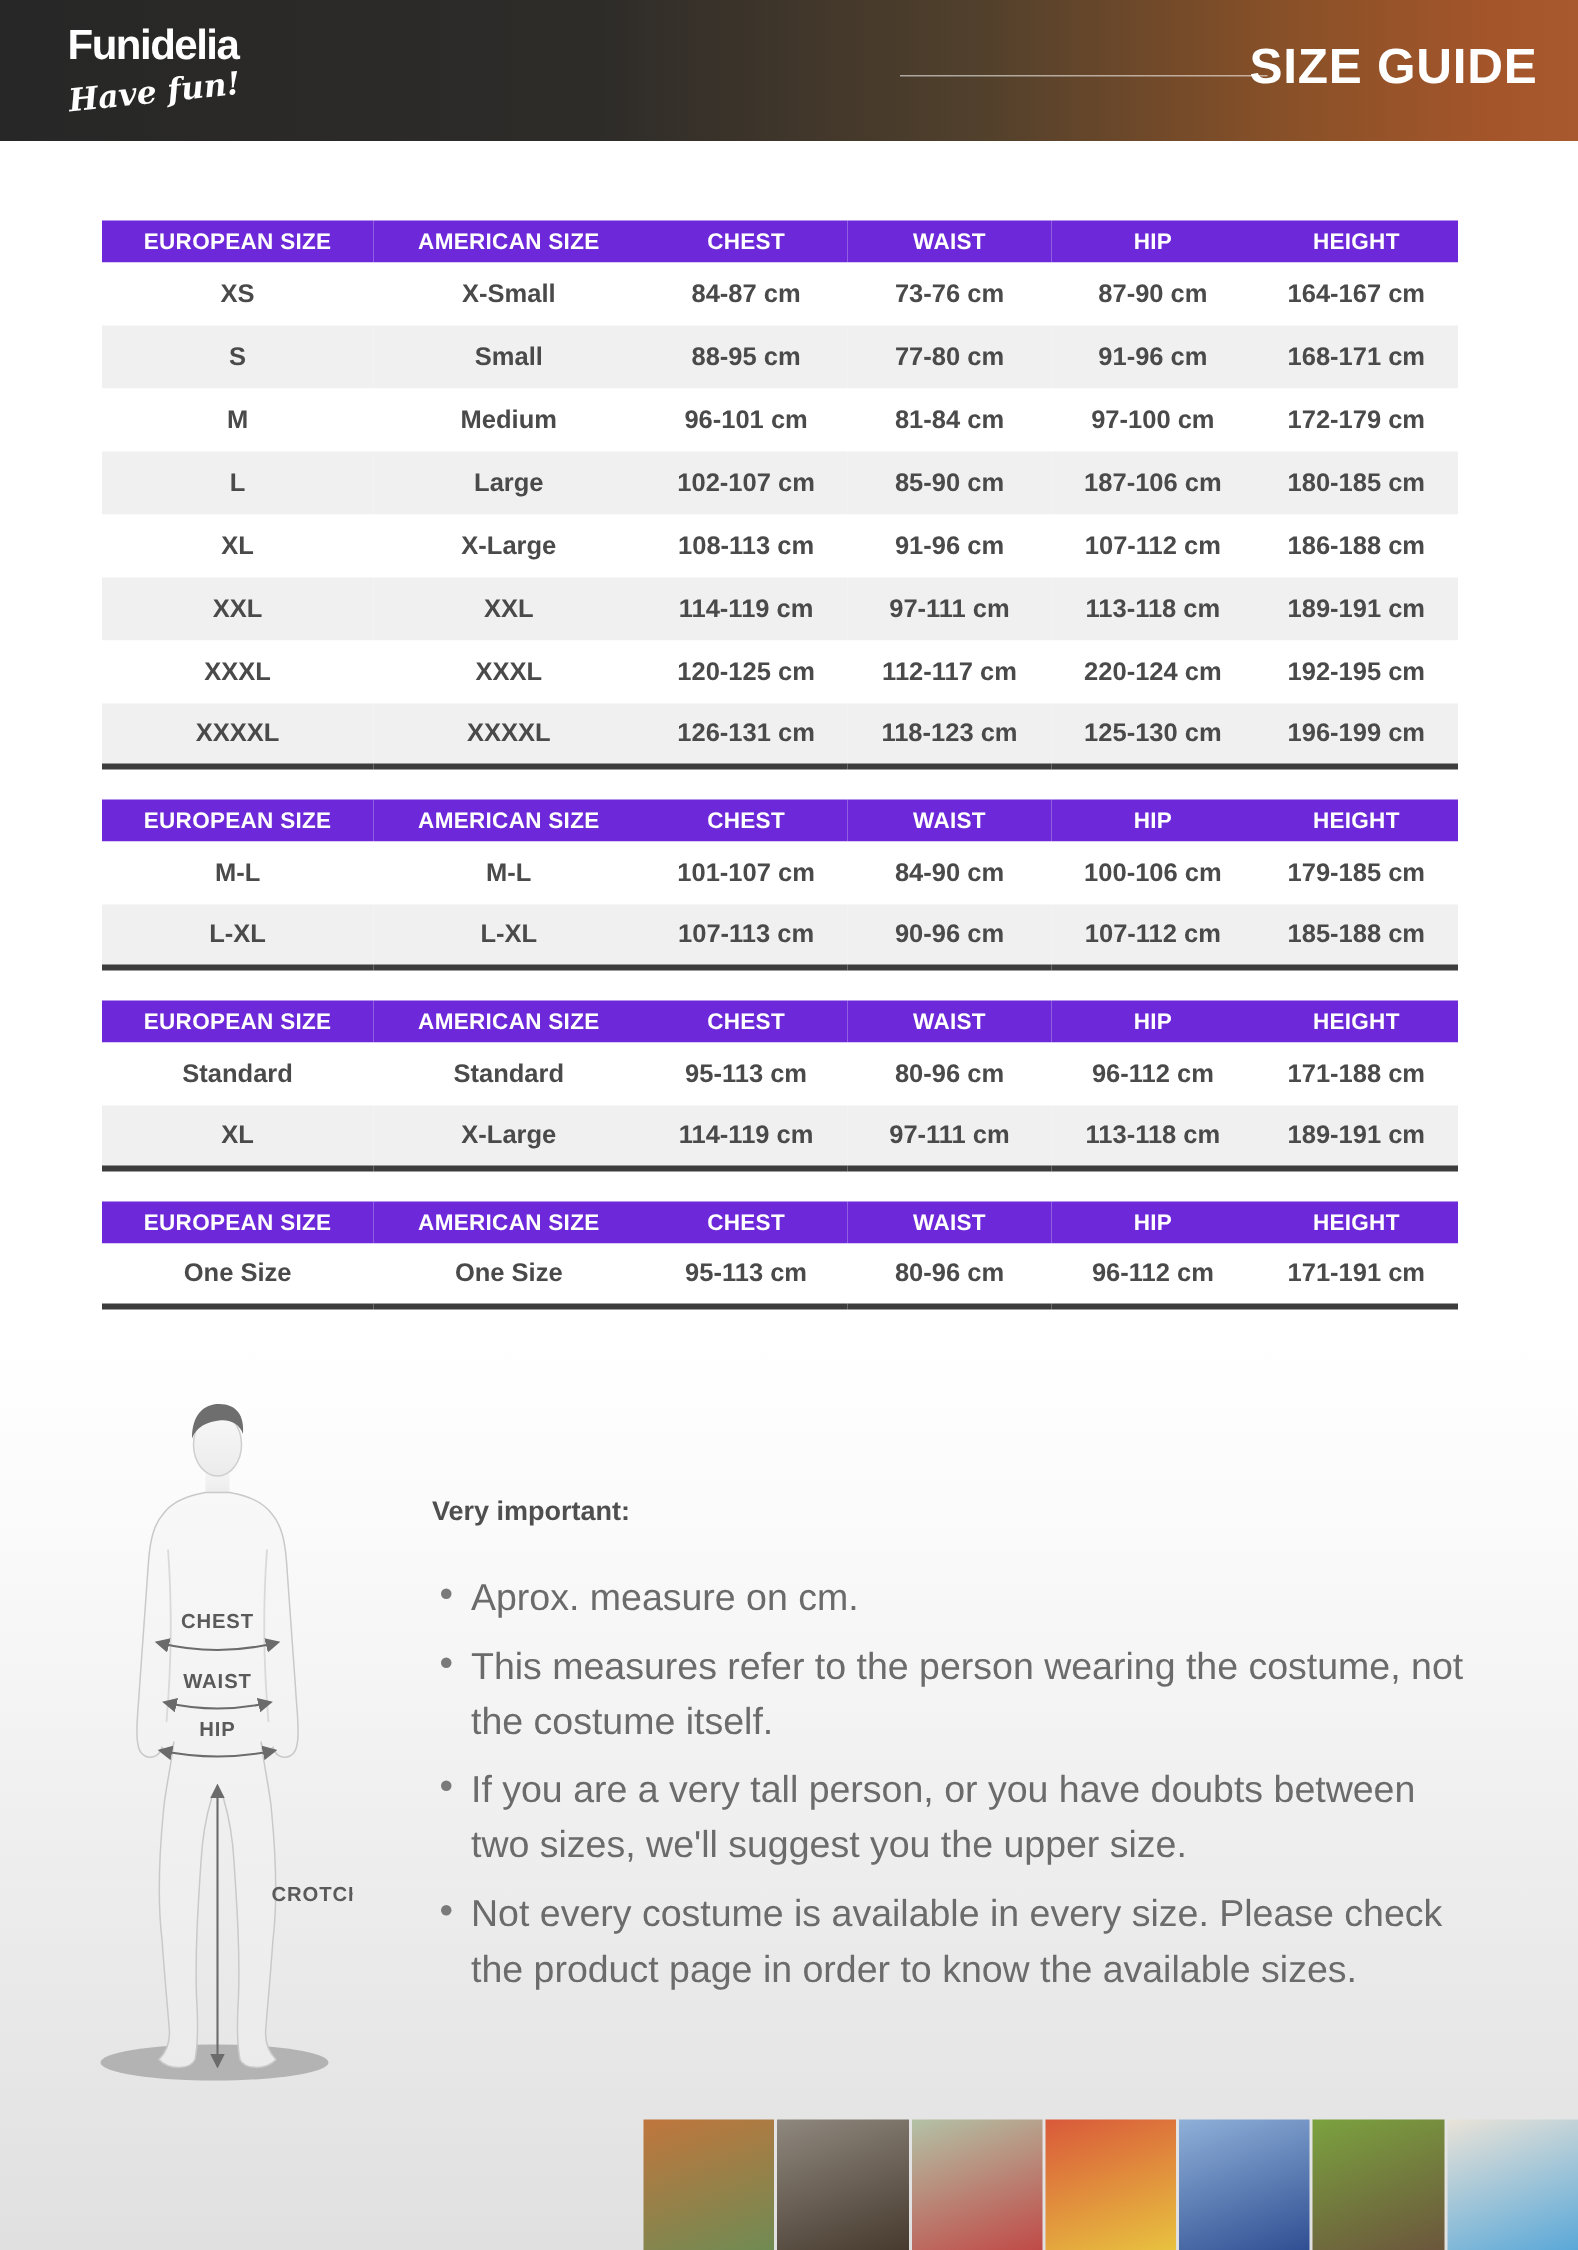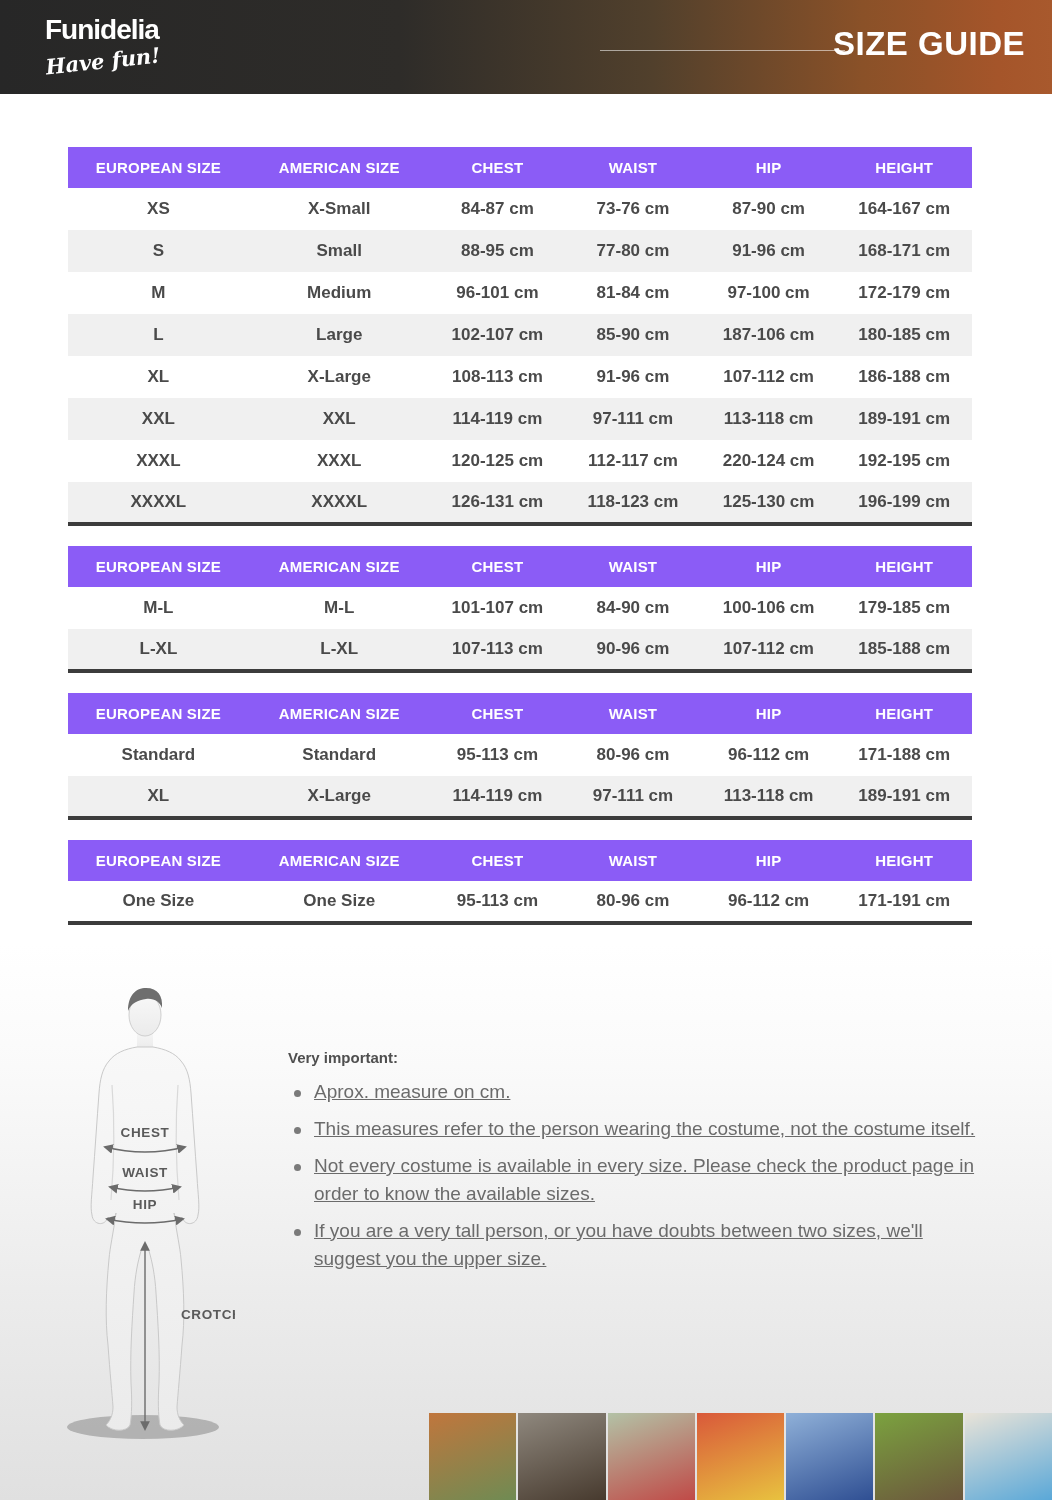--- a/index.html
+++ b/index.html
@@ -38,43 +38,42 @@
   .content { padding:53px 0 0 68px; }
   .table-block { width:904px; margin-bottom:20px; }
   table.size-table {
     width:100%; border-collapse:collapse; table-layout:fixed;
     border-bottom:4px solid #3c3c3c;
   }
   table.size-table col.c1, table.size-table col.c2 { width:20%; }
   table.size-table col.c3, table.size-table col.c4,
   table.size-table col.c5, table.size-table col.c6 { width:15%; }
   table.size-table th {
-    background:#8b5cf6; color:#ffffff; font-size:15px; font-weight:700;
-    letter-spacing:0.2px; height:41px; text-align:center; vertical-align:middle;
+    background:#6d28d9; color:#ffffff; font-size:15px; font-weight:700;
+    letter-spacing:0.2px; height:28px; text-align:center; vertical-align:middle;
   }
   table.size-table td {
     color:#4a4a4a; font-size:17px; font-weight:700; height:42px;
     text-align:center; vertical-align:middle;
   }
   table.size-table tbody tr:nth-child(even) { background:#f0f0f0; }
   table.size-table tbody tr:nth-child(odd)  { background:#ffffff; }
 
   
   .bottom {
     flex:1; position:relative;
     background:linear-gradient(180deg,#ffffff 0%,#fafafa 22%,#ececec 62%,#e0e0e0 100%);
   }
   .figure-wrap { position:absolute; left:55px; top:40px; width:180px; height:462px; }
   .notes { position:absolute; left:288px; top:104px; width:692px; color:#6b6b6b; }
-  .notes-title { font-size:15px; font-weight:700; color:#4f4f4f; margin-bottom:12px; }
+  .notes-title { font-size:18px; font-weight:700; color:#4f4f4f; margin-bottom:29px; }
   .notes ul { list-style:none; }
   .notes li {
-    position:relative; padding-left:26px; font-size:19px; line-height:1.47;
+    position:relative; padding-left:26px; font-size:25px; line-height:1.47;
     margin-bottom:9px;
-    text-decoration:underline;
   }
   .notes li::before {
     content:""; position:absolute; left:6px; top:12px; width:7px; height:7px;
     border-radius:50%; background:#7a7a7a;
   }
 
   
   .photo-strip {
     position:absolute; right:0; bottom:0; height:87px; width:623px;
     display:flex; gap:2px;
@@ -369,22 +368,22 @@
       <path d="M 90,258 L 90,444" fill="none" stroke="#6b6b6b" stroke-width="1.4" marker-start="url(#mA)" marker-end="url(#mA)"></path>
       <text class="fig-label" x="126" y="334" text-anchor="start">CROTCH</text>
     </svg>
   </div>
 
   <div class="notes">
     <div class="notes-title">Very important:</div>
     <ul>
         <li>Aprox. measure on cm.</li>
         <li>This measures refer to the person wearing the costume, not the costume itself.</li>
+        <li>If you are a very tall person, or you have doubts between two sizes, we'll suggest you the upper size.</li>
         <li>Not every costume is available in every size. Please check the product page in order to know the available sizes.</li>
-        <li>If you are a very tall person, or you have doubts between two sizes, we'll suggest you the upper size.</li>
       </ul>
   </div>
 
   <div class="photo-strip">
       <div class="photo" style="background: linear-gradient(160deg, rgb(192, 118, 61) 0%, rgb(111, 139, 83) 100%);"></div>
       <div class="photo" style="background: linear-gradient(160deg, rgb(143, 136, 126) 0%, rgb(71, 58, 46) 100%);"></div>
       <div class="photo" style="background: linear-gradient(160deg, rgb(179, 194, 166) 0%, rgb(192, 74, 71) 100%);"></div>
       <div class="photo" style="background: linear-gradient(160deg, rgb(217, 89, 58) 0%, rgb(232, 194, 63) 100%);"></div>
       <div class="photo" style="background: linear-gradient(160deg, rgb(143, 176, 216) 0%, rgb(47, 79, 147) 100%);"></div>
       <div class="photo" style="background: linear-gradient(160deg, rgb(123, 162, 63) 0%, rgb(107, 86, 60) 100%);"></div>

